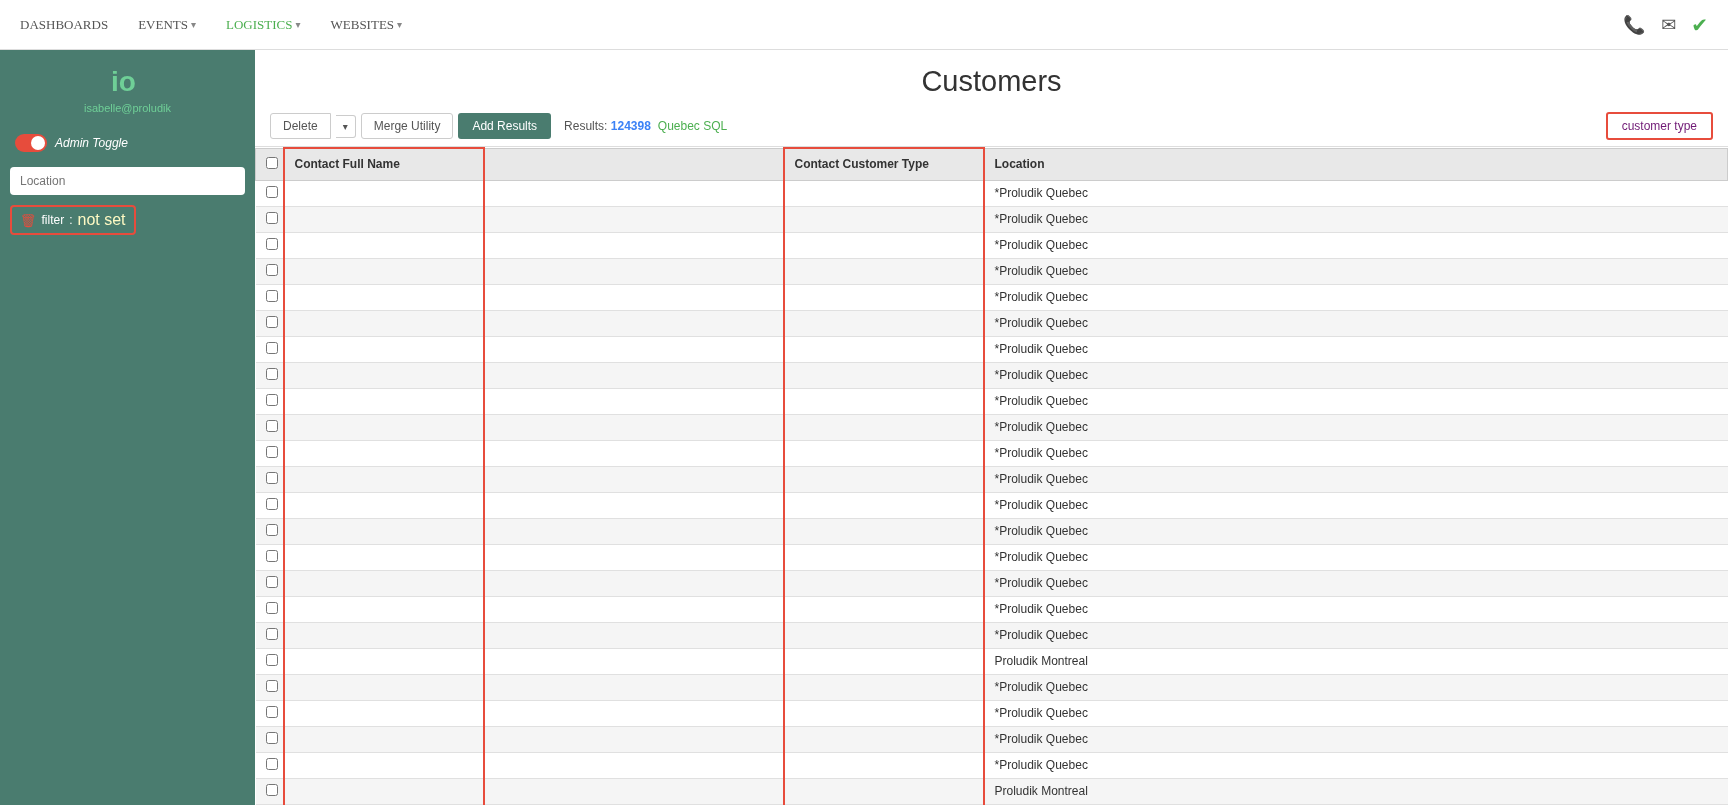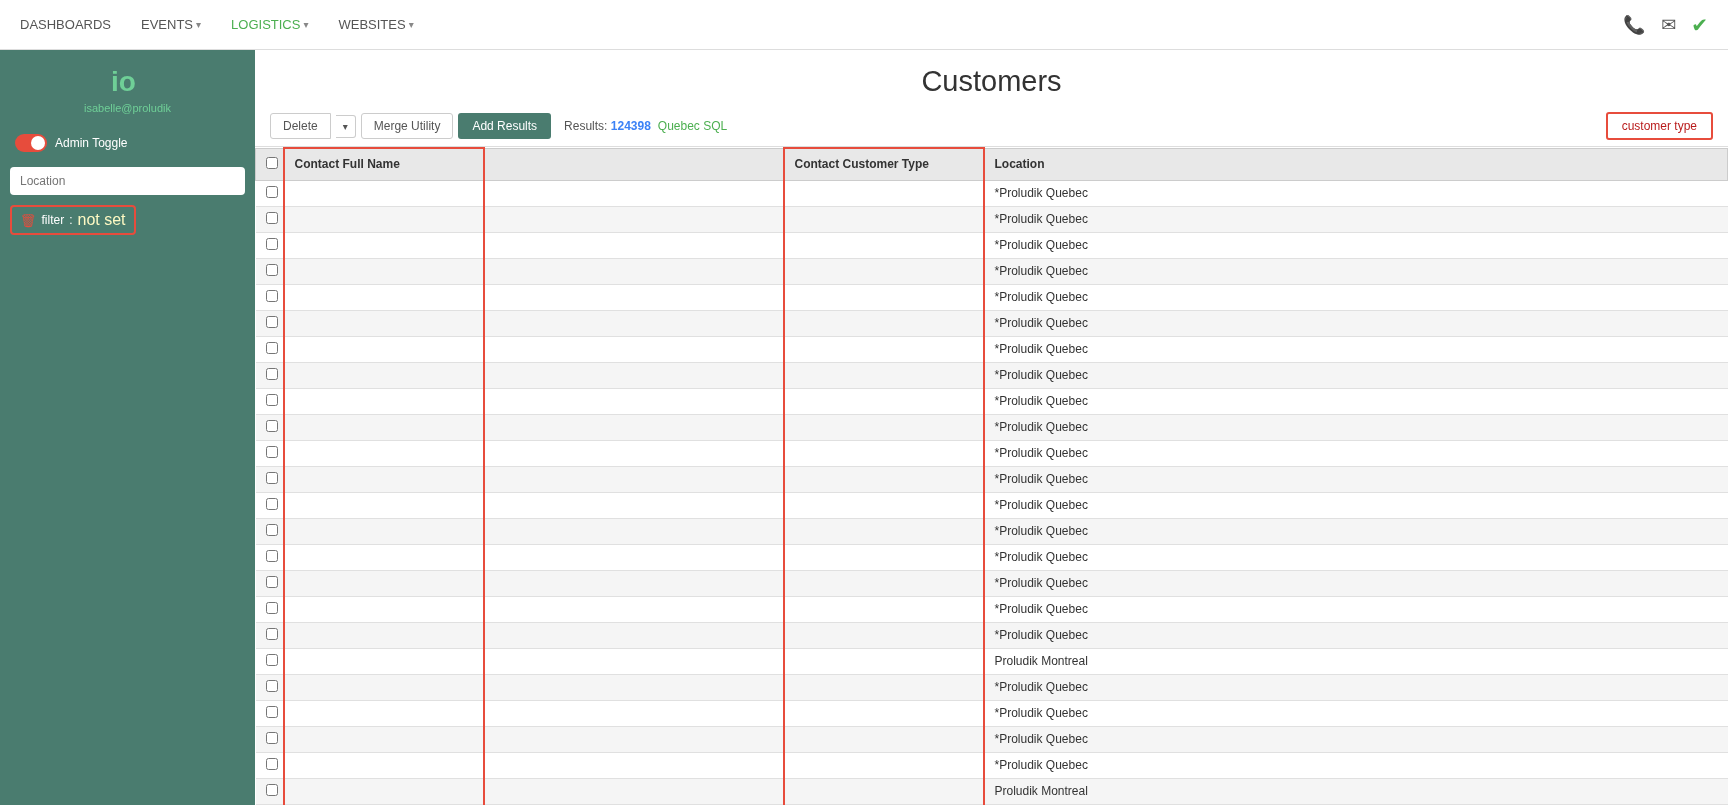--- a/index.html
+++ b/index.html
@@ -18,21 +18,21 @@
     }
     .nav-item {
       color: #555;
       font-size: 13px;
       cursor: pointer;
       text-transform: uppercase;
       font-weight: 500;
       padding: 5px 0;
     }
     .nav-item.active { color: #4caf50; }
-    .nav-dropdown { display: flex; align-items: center; gap: 3px; }
+    .nav-dropdown { display: flex; align-items: center; gap: 3px; font-family: Liberation Serif, serif; }
     .nav-dropdown .arrow { font-size: 10px; color: #888; }
     .nav-spacer { flex: 1; }
     .nav-icons { display: flex; gap: 15px; align-items: center; }
     .nav-icon { font-size: 18px; color: #555; cursor: pointer; }
     .nav-icon.check { color: #4caf50; font-size: 20px; }
 
     
     .main-layout {
       display: flex;
       flex: 1;
@@ -58,20 +58,21 @@
     .sidebar-logo-text {
       color: #6fcf97;
       font-size: 11px;
       margin-top: 2px;
     }
     .admin-toggle-row {
       display: flex;
       align-items: center;
       gap: 8px;
       padding: 5px 5px;
+      font-style: italic;
     }
     .toggle-switch {
       width: 32px;
       height: 18px;
       background: #e74c3c;
       border-radius: 9px;
       position: relative;
       flex-shrink: 0;
     }
     .toggle-knob {
@@ -211,21 +212,21 @@
       margin-left: 2px;
     }
     .toolbar-spacer { flex: 1; }
     .btn-customer-type {
       background: #fff;
       border: 2px solid #e74c3c;
       border-radius: 3px;
       padding: 5px 14px;
       font-size: 12px;
       cursor: pointer;
-      color: #b91c1c;
+      color: #701a75;
     }
 
     
     .table-area {
       flex: 1;
       overflow-y: auto;
       overflow-x: hidden;
     }
     table {
       width: 100%;

